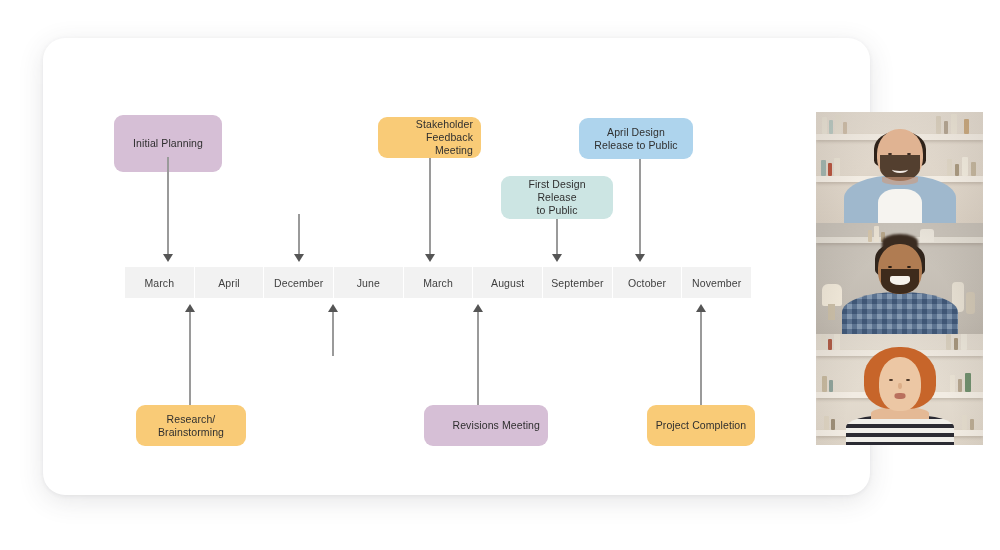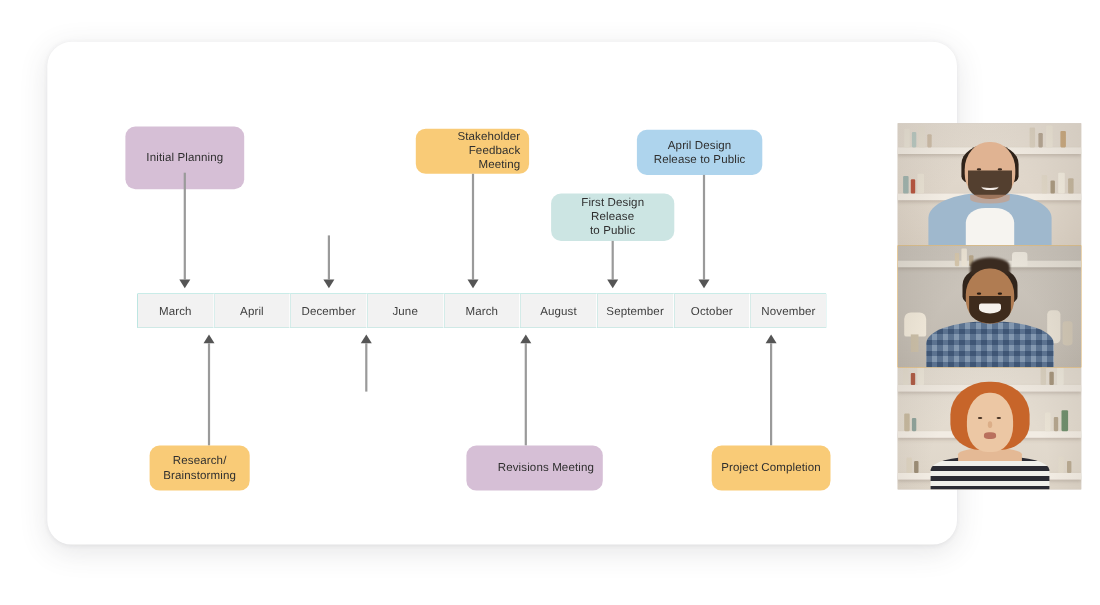--- a/index.html
+++ b/index.html
@@ -164,21 +164,21 @@
     <div class="month-cell">
         <span>October</span>
       </div>
     <div class="month-cell">
         <span>November</span>
       </div>
   </div>
 
   <div class="arrow-head arrow-up" style="left:185px; top:304px;"></div>
   <div class="conn" style="left:189px; top:312px; height:93px;"></div>
-  <div class="event-box" style="left:136px; top:405px; width:91px; height:41px; background:#f9cb77; white-space:pre-line;">
+  <div class="event-box" style="left:136px; top:405px; width:110px; height:41px; background:#f9cb77; white-space:pre-line;">
     <span>Research/
 Brainstorming</span>
   </div>
 
   <div class="arrow-head arrow-up" style="left:328px; top:304px;"></div>
   <div class="conn" style="left:332px; top:312px; height:44px;"></div>
 
   <div class="arrow-head arrow-up" style="left:473px; top:304px;"></div>
   <div class="conn" style="left:477px; top:312px; height:93px;"></div>
   <div class="event-box" style="left:424px; top:405px; width:124px; height:41px; background:#d6bfd6;justify-content:flex-end;">

